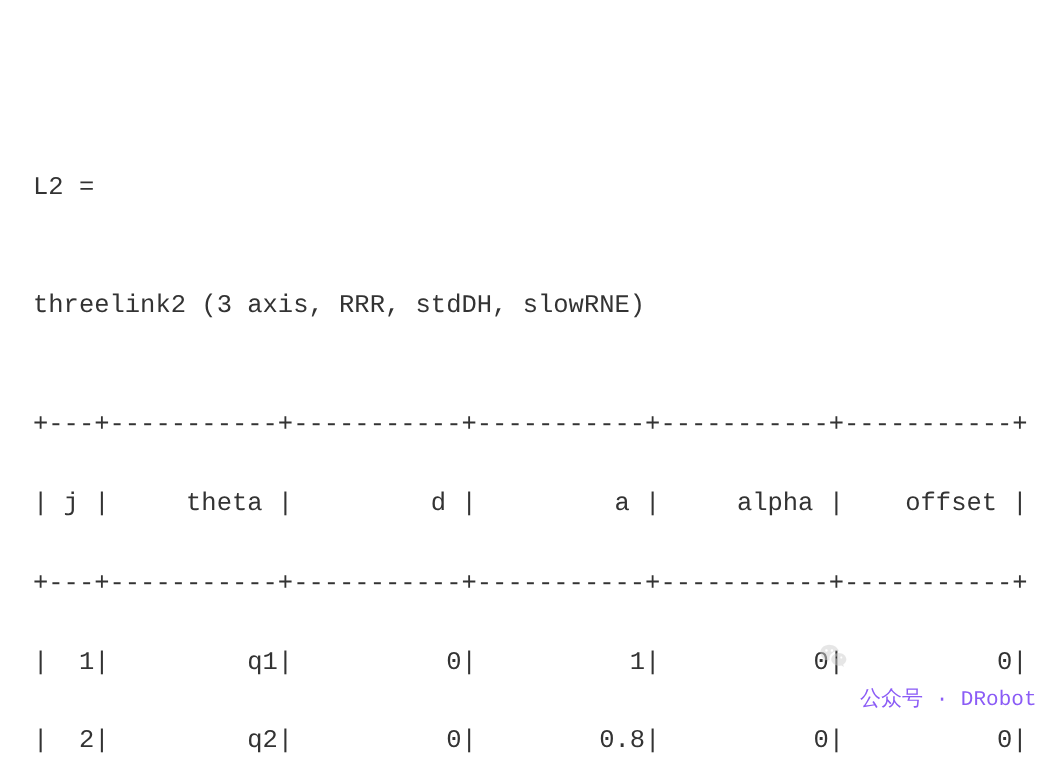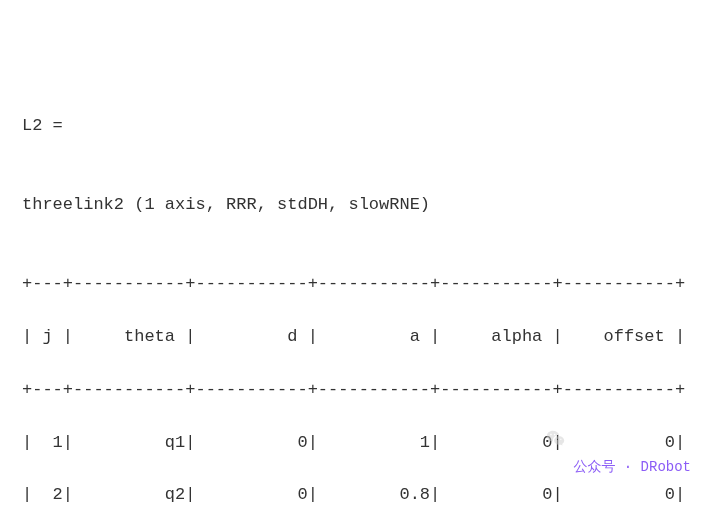--- a/index.html
+++ b/index.html
@@ -32,21 +32,21 @@
   }
   .watermark svg { opacity: 0.5; }
 </style>
 </head>
 <body>
 
 
 
 <span class="line">L2 =</span>
 <span class="line"></span>
-<span class="line">threelink2 (1 axis, RRR, stdDH, slowRNE)</span>
+<span class="line">threelink2 (3 axis, RRR, stdDH, slowRNE)</span>
 <span class="line"></span>
 <span class="line">+---+-----------+-----------+-----------+-----------+-----------+</span>
 <span class="line">| j |     theta |         d |         a |     alpha |    offset |</span>
 <span class="line">+---+-----------+-----------+-----------+-----------+-----------+</span>
 <span class="line">|  1|         q1|          0|          1|          0|          0|</span>
 <span class="line">|  2|         q2|          0|        0.8|          0|          0|</span>
 
 
 <span class="line"></span>
 

